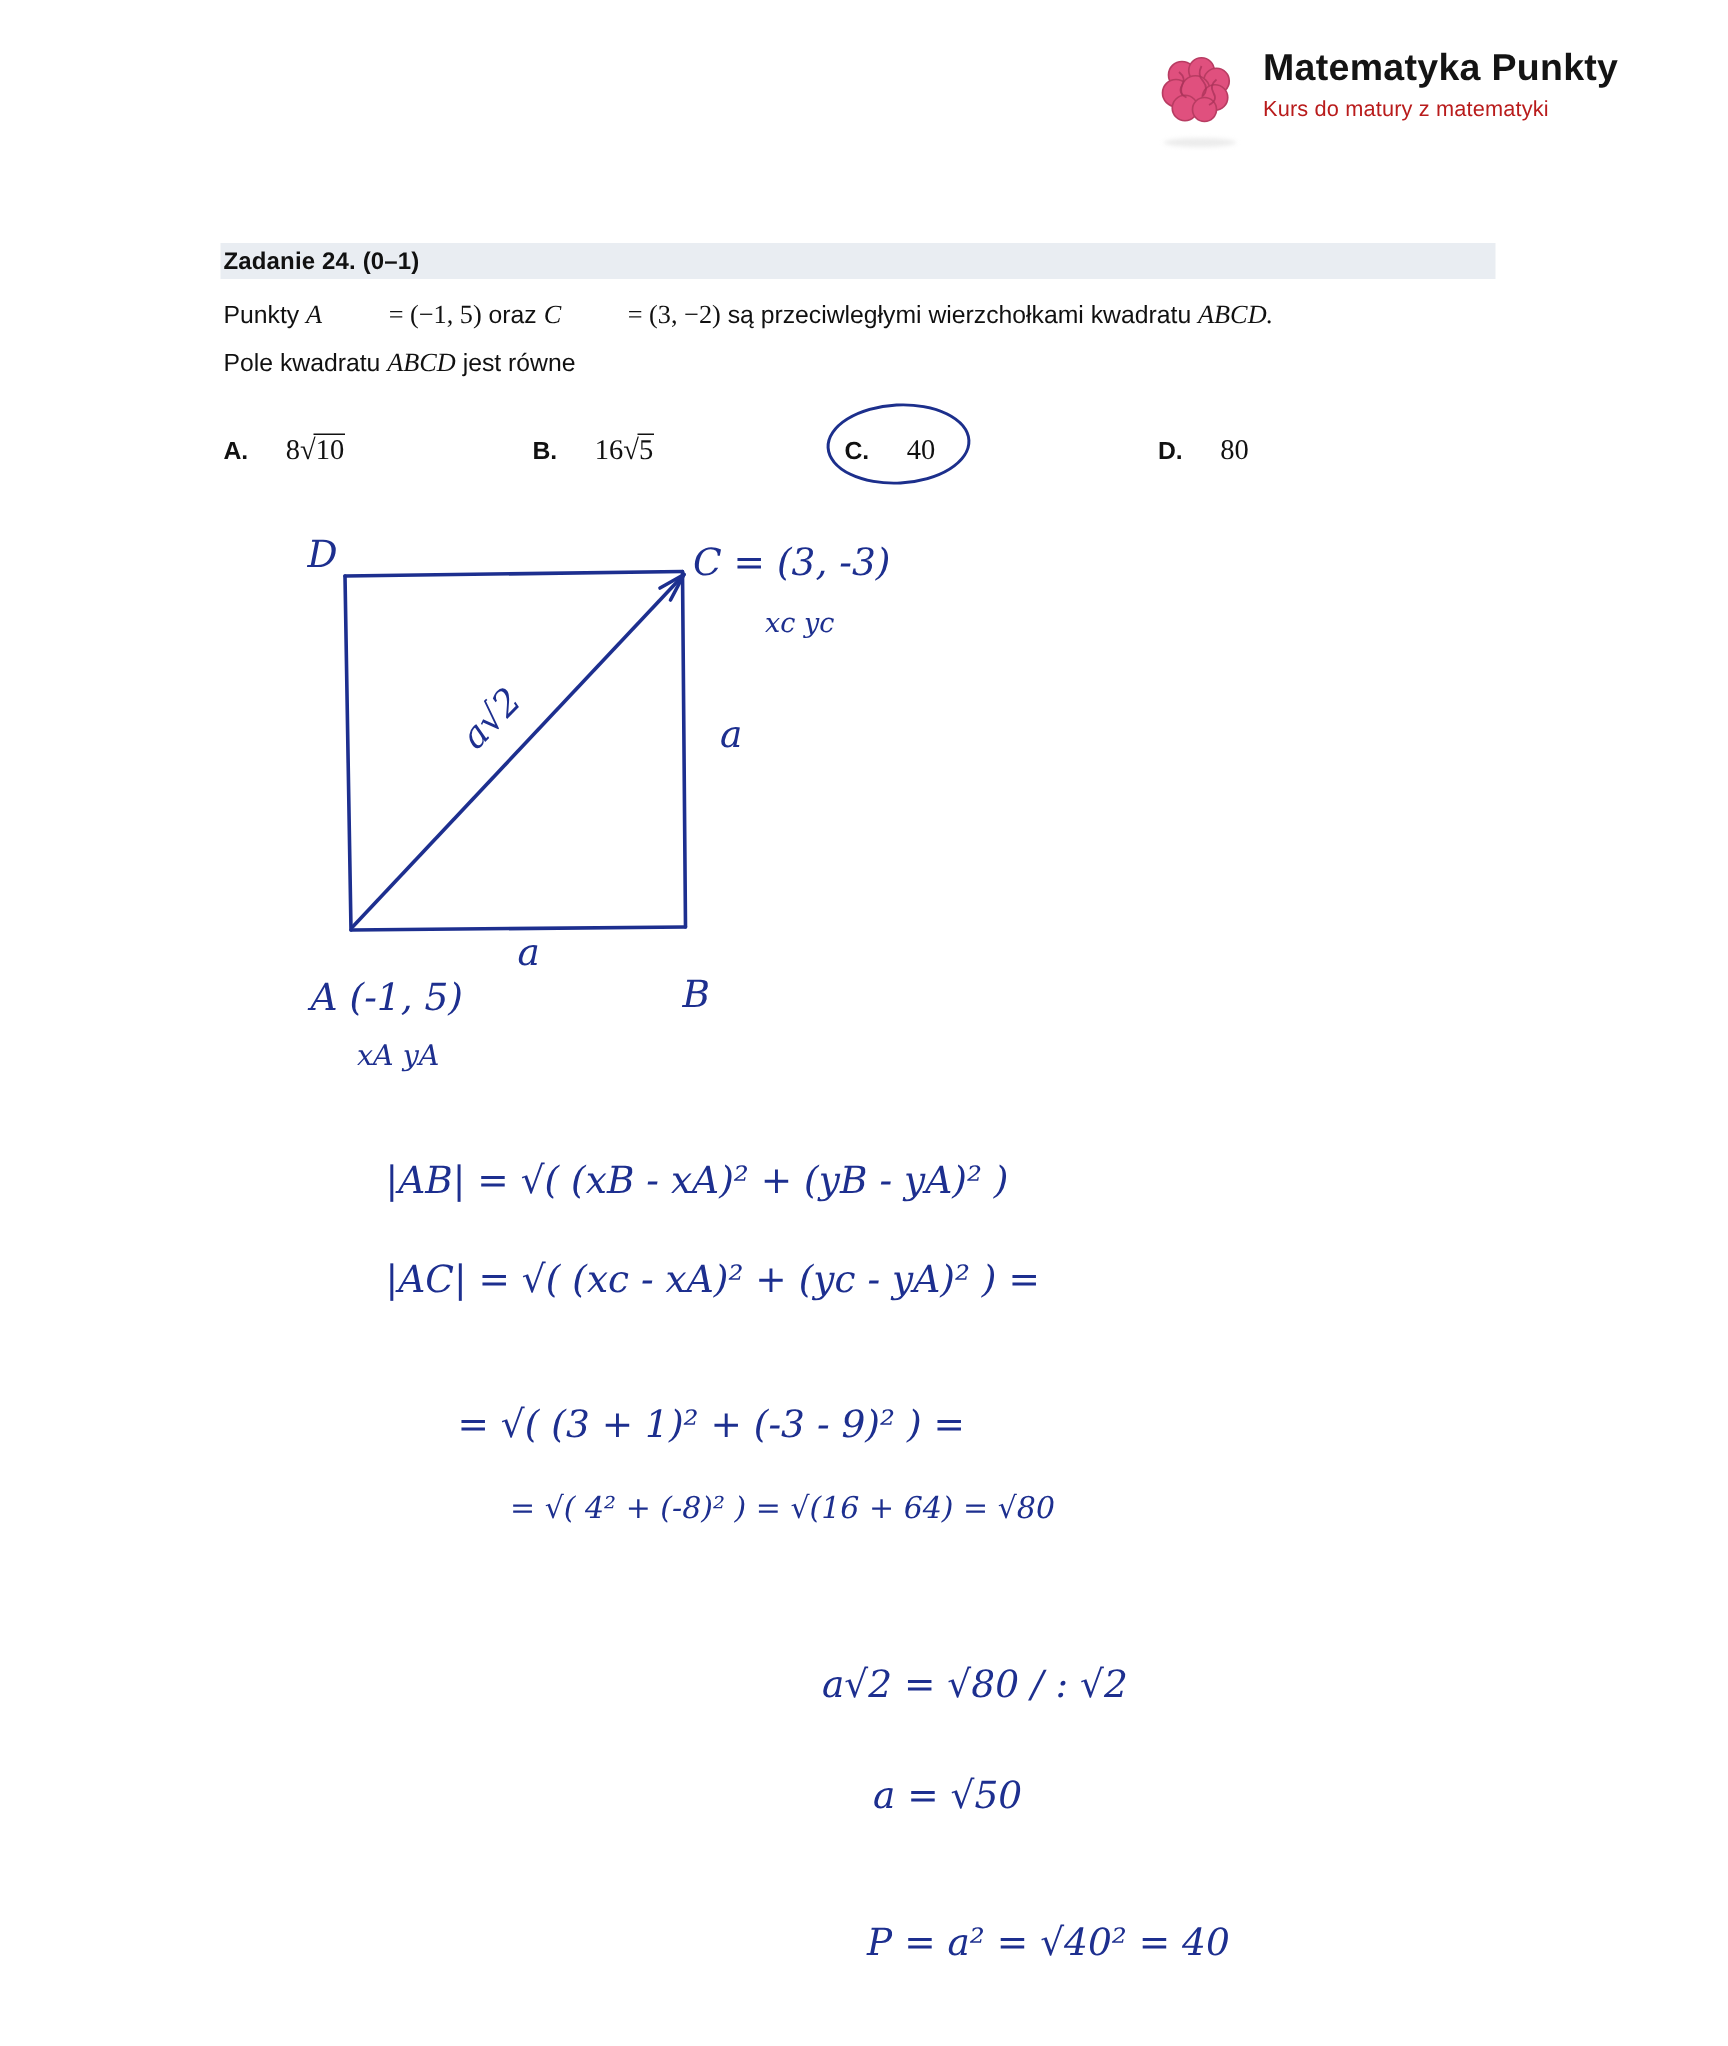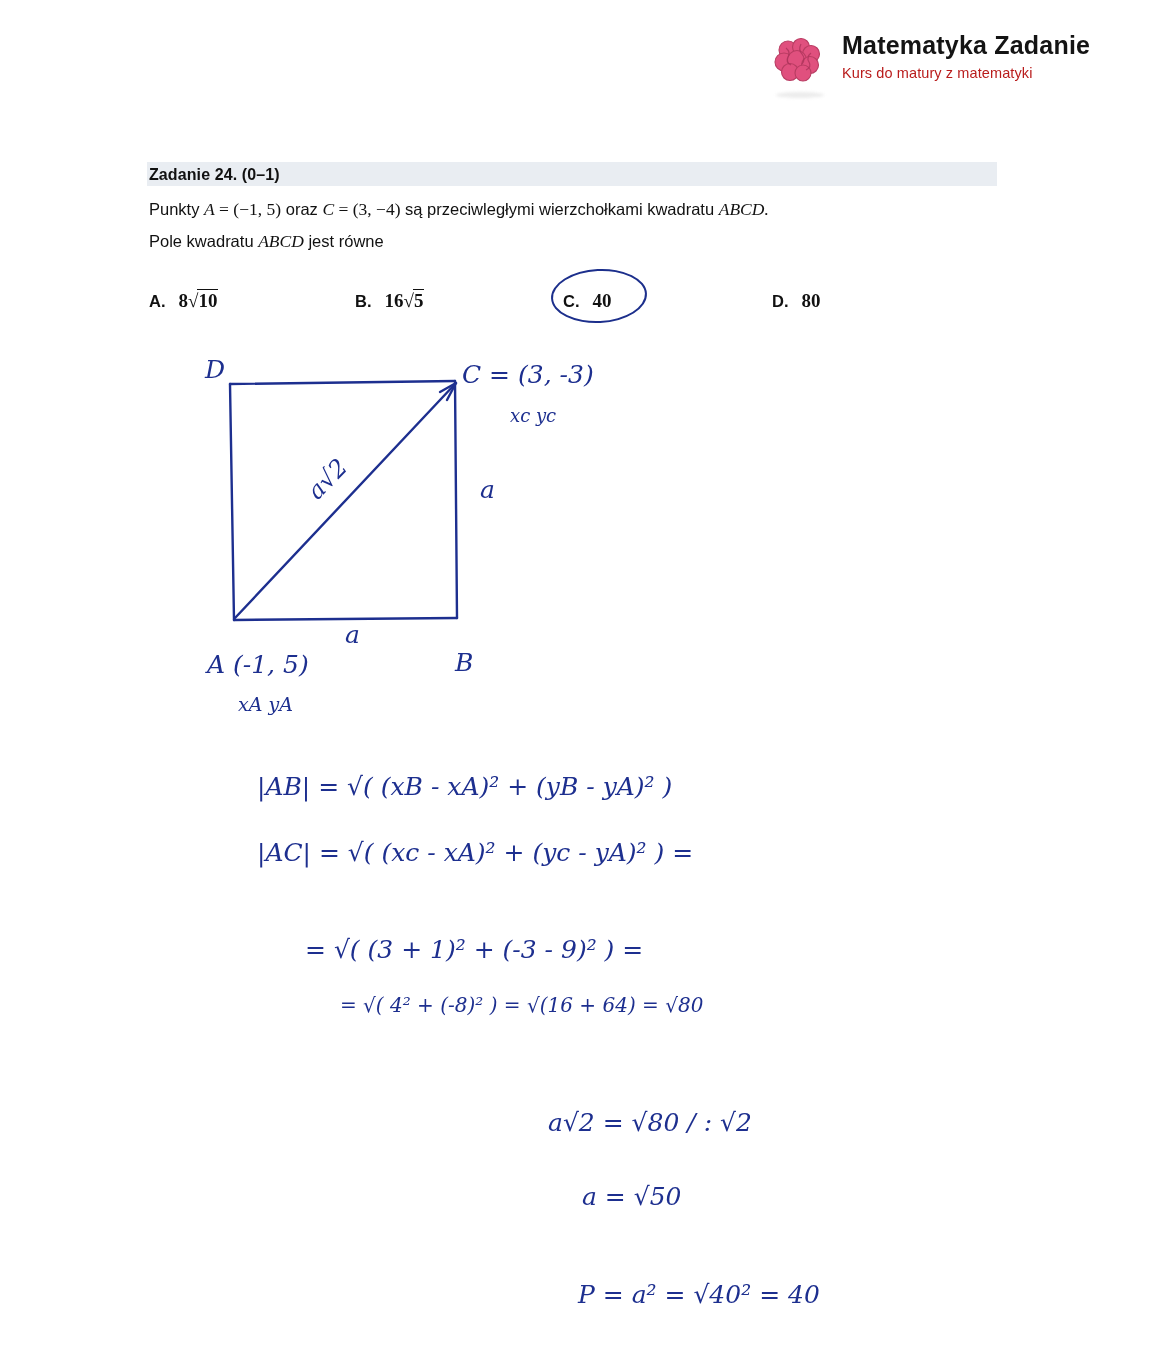--- a/index.html
+++ b/index.html
@@ -89,35 +89,36 @@
   .stmt-1 { top: 199px; }
   .stmt-2 { top: 231px; }
   .mathit {
     font-family: "Liberation Serif", serif;
     font-style: italic;
     font-size: 17.5px;
   }
   .mathrm {
     font-family: "Liberation Serif", serif;
     font-size: 17.5px;
+    margin-left: 40px;
   }
 
   
   .ans {
     position: absolute;
     top: 290px;
     font-size: 16.5px;
     font-weight: bold;
     color: #111;
   }
   .ans .val {
     font-family: "Liberation Serif", serif;
-    font-weight: bold;
+    font-weight: normal;
     font-size: 19px;
-    margin-left: 13px;
+    margin-left: 25px;
   }
   .ans-a { left: 149px; }
   .ans-b { left: 355px; }
   .ans-c { left: 563px; }
   .ans-d { left: 772px; }
   .radic {
     font-family: "Liberation Serif", serif;
     font-size: 19px;
   }
   .rad-over {
@@ -173,30 +174,30 @@
         <circle cx="33" cy="39" r="8"></circle>
       </g>
       <g stroke="#a93259" stroke-width="1.2" fill="none" opacity="0.75">
         <path d="M16 14 q5 4 2 9 q-3 5 3 8"></path>
         <path d="M31 10 q-3 6 1 10 q4 5 0 10"></path>
         <path d="M41 19 q-5 4 -2 9 q3 5 -3 8"></path>
       </g>
     </svg>
   </span>
   <span class="logo-text">
-    <span class="logo-title">Matematyka Zadanie</span>
+    <span class="logo-title">Matematyka Punkty</span>
     <span class="logo-sub">Kurs do matury z matematyki</span>
   </span>
 </div>
 
 <div class="task-band"></div>
 <div class="task-title">Zadanie 24. (0–1)</div>
 
 <div class="stmt stmt-1">
-  <span>Punkty </span><span class="mathit">A</span><span class="mathrm"> = (−1, 5)</span><span> oraz </span><span class="mathit">C</span><span class="mathrm"> = (3, −4)</span><span> są przeciwległymi wierzchołkami kwadratu </span><span class="mathit">ABCD.</span>
+  <span>Punkty </span><span class="mathit">A</span><span class="mathrm"> = (−1, 5)</span><span> oraz </span><span class="mathit">C</span><span class="mathrm"> = (3, −2)</span><span> są przeciwległymi wierzchołkami kwadratu </span><span class="mathit">ABCD.</span>
 </div>
 <div class="stmt stmt-2">
   <span>Pole kwadratu </span><span class="mathit">ABCD</span><span> jest równe</span>
 </div>
 
 <div class="ans ans-a">
   <span>A.</span><span class="val"><span>8</span><span class="radic">√</span><span class="radic rad-over">10</span></span>
 </div>
 <div class="ans ans-b">
   <span>B.</span><span class="val"><span>16</span><span class="radic">√</span><span class="radic rad-over">5</span></span>

